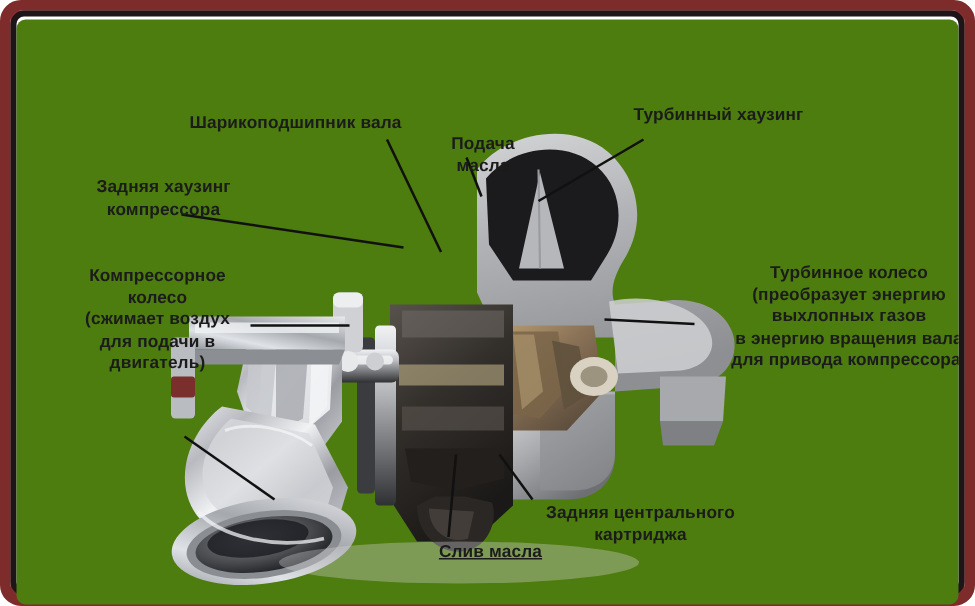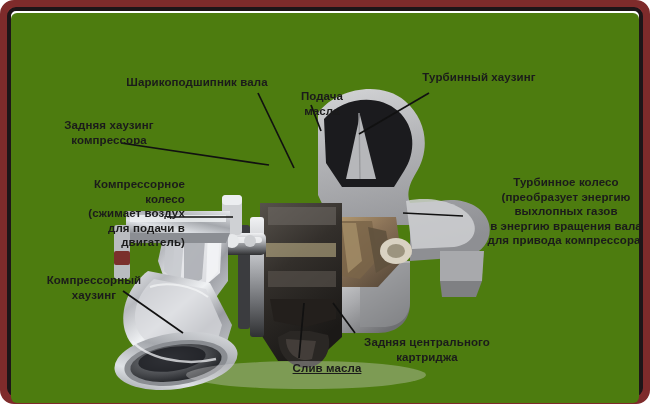--- a/index.html
+++ b/index.html
@@ -63,21 +63,21 @@
     font-size: 11.5px;
     line-height: 14.5px;
     font-weight: 700;
     letter-spacing: 0.1px;
     white-space: pre-line;
   }
   .lbl-ctr { text-align: center; }
 
   #lab-ball     { left: 96px;  top: 62px;  width: 180px; }
   #lab-backplate{ left: 28px;  top: 105px; width: 140px; }
-  #lab-compwheel{ left: 14px;  top: 164px; width: 160px; text-align: right; }
+  #lab-compwheel{ left: 14px;  top: 164px; width: 160px; }
   #lab-comphous { left: 8px;   top: 260px; width: 150px; }
   #lab-oilfeed  { left: 275px; top: 60px;  width: 72px; margin-top: 16px; }
   #lab-turbhous { left: 388px; top: 57px;  width: 160px; }
   #lab-turbwheel{ left: 462px; top: 162px; width: 186px; }
   #lab-oildrain { left: 270px; top: 348px; width: 92px; text-decoration: underline; }
   #lab-cartridge{ left: 336px; top: 322px; width: 160px; }
 
   
   .leaders {
     position: absolute;
@@ -254,22 +254,20 @@
 
     <div class="label lbl-ctr" id="lab-backplate">Задняя хаузинг
 компрессора</div>
 
     <div class="label lbl-ctr" id="lab-compwheel">Компрессорное
 колесо
 (сжимает воздух
 для подачи в
 двигатель)</div>
 
-    <div class="label lbl-ctr" id="lab-comphous">Компрессорный
-хаузинг</div>
 
     <div class="label lbl-ctr" id="lab-oilfeed">Подача
 масла</div>
 
     <div class="label lbl-ctr" id="lab-turbhous">Турбинный хаузинг</div>
 
     <div class="label lbl-ctr" id="lab-turbwheel">Турбинное колесо
 (преобразует энергию
 выхлопных газов
 в энергию вращения вала

